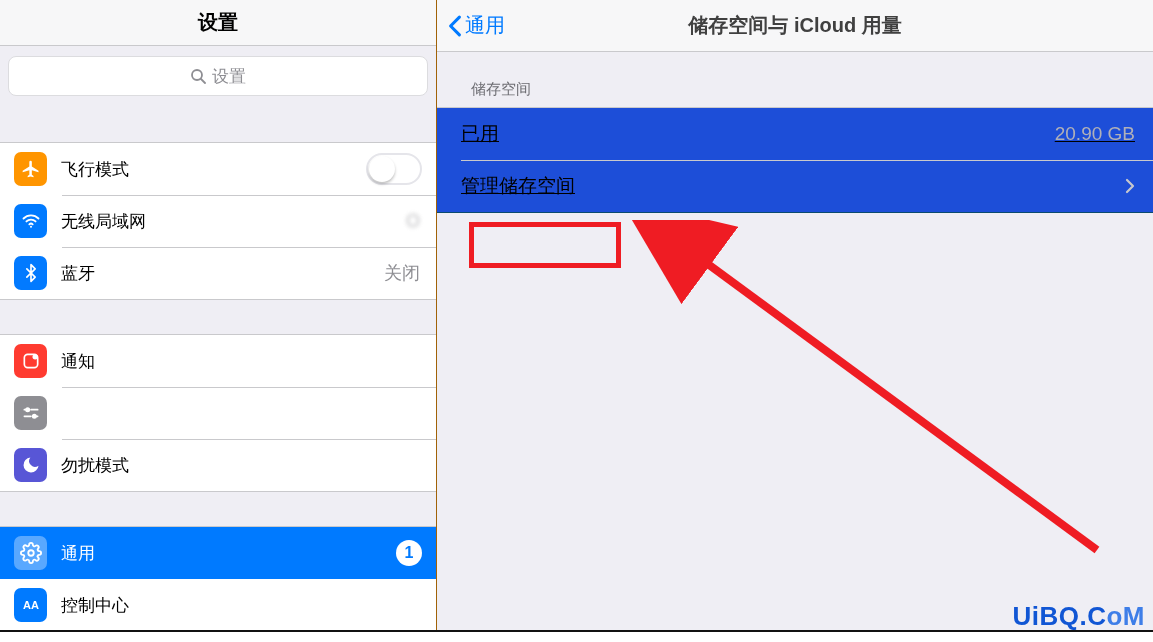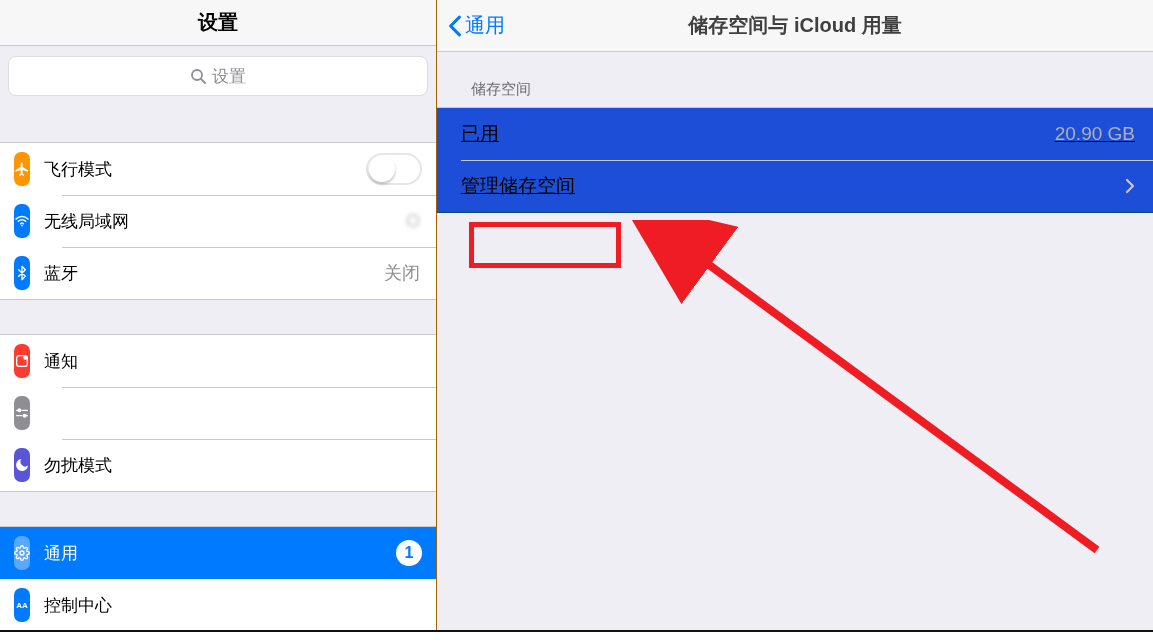--- a/index.html
+++ b/index.html
@@ -11,21 +11,21 @@
   .search-wrap { padding: 10px 8px 12px; background: #efeef4; }
   .search { display: flex; align-items: center; justify-content: center; height: 40px; background: #fff; border: 1px solid #dcdcdf; border-radius: 8px; color: #8e8e93; font-size: 17px; }
   .search svg { margin-right: 6px; }
   .group { background: #fff; border-top: 1px solid #c9c9cc; border-bottom: 1px solid #c9c9cc; }
   .group + .gap, .gap { height: 38px; }
   .row { display: flex; align-items: center; height: 52px; padding-left: 14px; position: relative; }
   .row + .row::before { content: ""; position: absolute; left: 62px; right: 0; top: 0; height: 1px; background: #c9c9cc; }
   .row.selected { background: #007aff; }
   .row.selected .label, .row.selected .value { color: #fff; }
   .row.selected + .row::before { display:none; }
-  .icon { width: 16px; height: 34px; border-radius: 7px; display: flex; align-items: center; justify-content: center; margin-right: 14px; flex-shrink: 0; }
+  .icon { width: 33px; height: 34px; border-radius: 7px; display: flex; align-items: center; justify-content: center; margin-right: 14px; flex-shrink: 0; }
   .label { font-size: 17px; color: #000; flex: 1; }
   .value { font-size: 18px; color: #8e8e93; padding-right: 16px; }
   .toggle { width: 56px; height: 32px; border-radius: 16px; background: #fff; border: 2px solid #e5e5ea; position: relative; margin-right: 14px; }
   .toggle::after { content: ""; position: absolute; left: 1px; top: 1px; width: 26px; height: 26px; border-radius: 50%; background: #fff; box-shadow: 0 2px 3px rgba(0,0,0,0.25); }
   .badge-count { width: 26px; height: 26px; border-radius: 50%; background: #fff; color: #007aff; font-size: 16px; font-weight: 700; display: flex; align-items: center; justify-content: center; margin-right: 14px; }
   .i-airplane { background: #ff9500; }
   .i-wifi { background: #007aff; }
   .i-bt { background: #027aff; }
   .i-notif { background: #ff3b30; }
   .i-cc { background: #8e8e93; }
@@ -197,16 +197,19 @@
 
     <svg class="arrow-svg" style="left:190px; top:220px;" width="500" height="360" viewBox="0 0 500 360">
       <defs>
         <marker id="ah" markerWidth="14" markerHeight="12" refX="2" refY="6" orient="auto">
           <path d="M0 0 L14 6 L0 12 Z" fill="#ef1c23"></path>
         </marker>
       </defs>
       <line x1="470" y1="330" x2="70" y2="36" stroke="#ef1c23" stroke-width="8" marker-end="url(#ah)"></line>
     </svg>
 
+    <div class="watermark">
+      <span class="p1">UiB</span><span class="p2">Q.C</span><span class="p3">oM</span>
+    </div>
   </div>
 
   <div class="bottom-border"></div>
 </div>
 
 </body></html>

